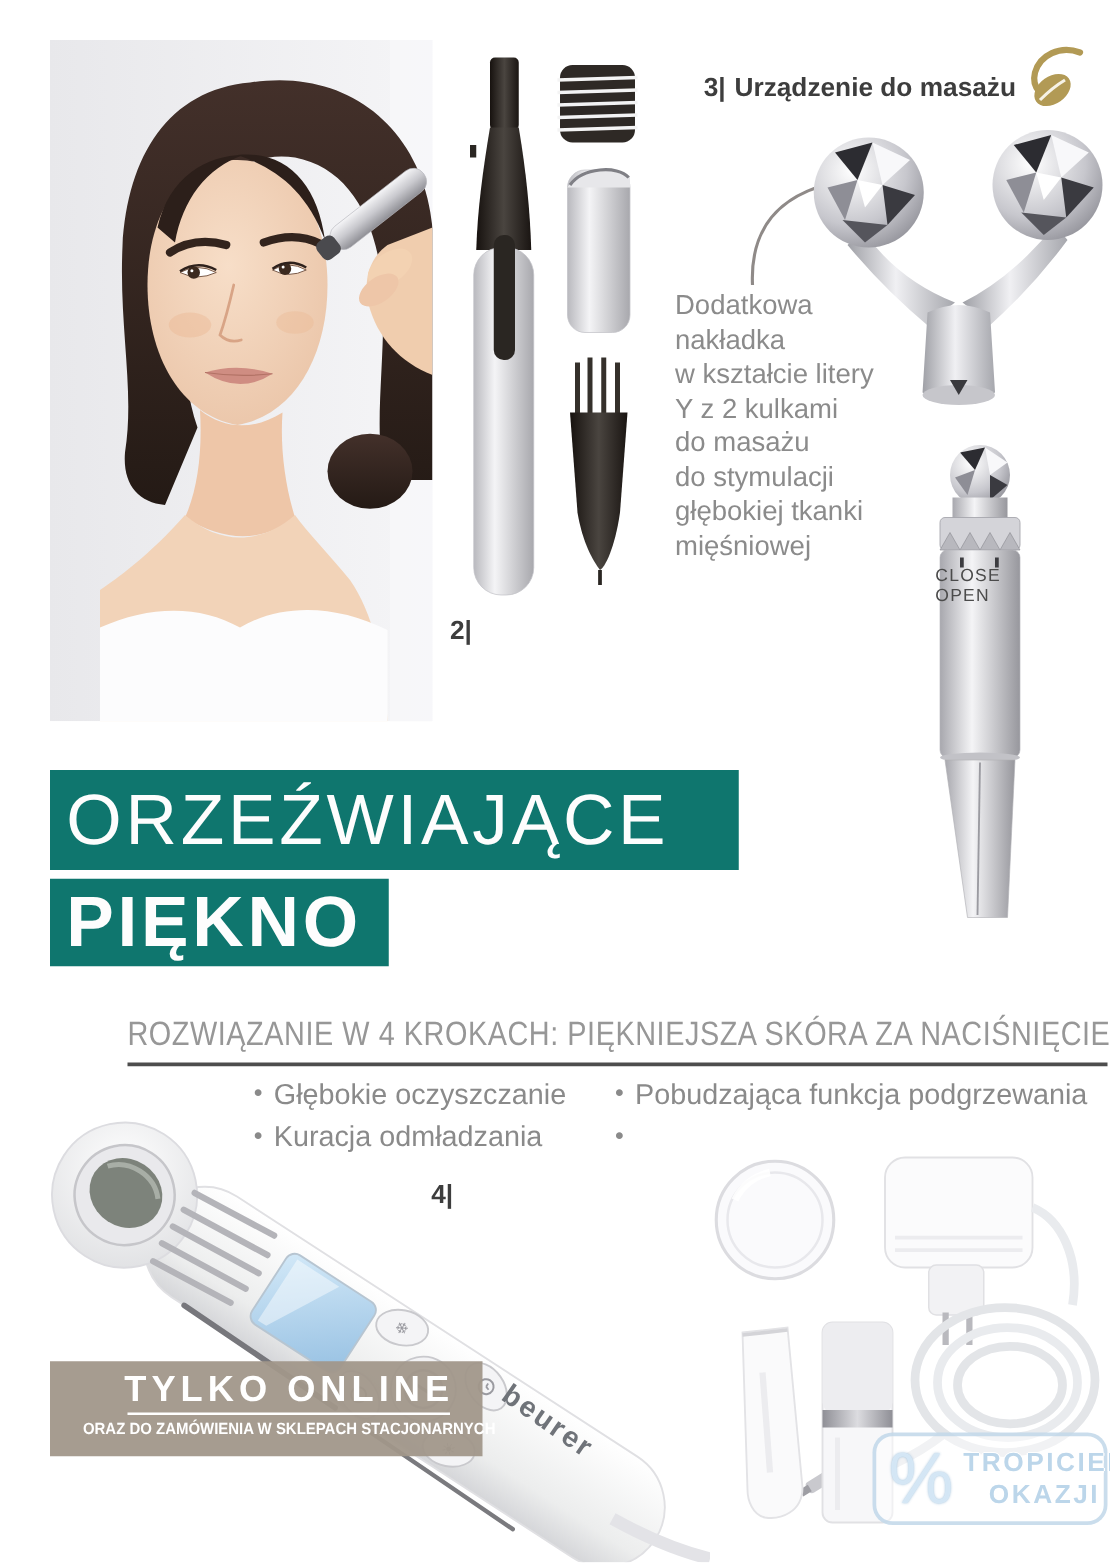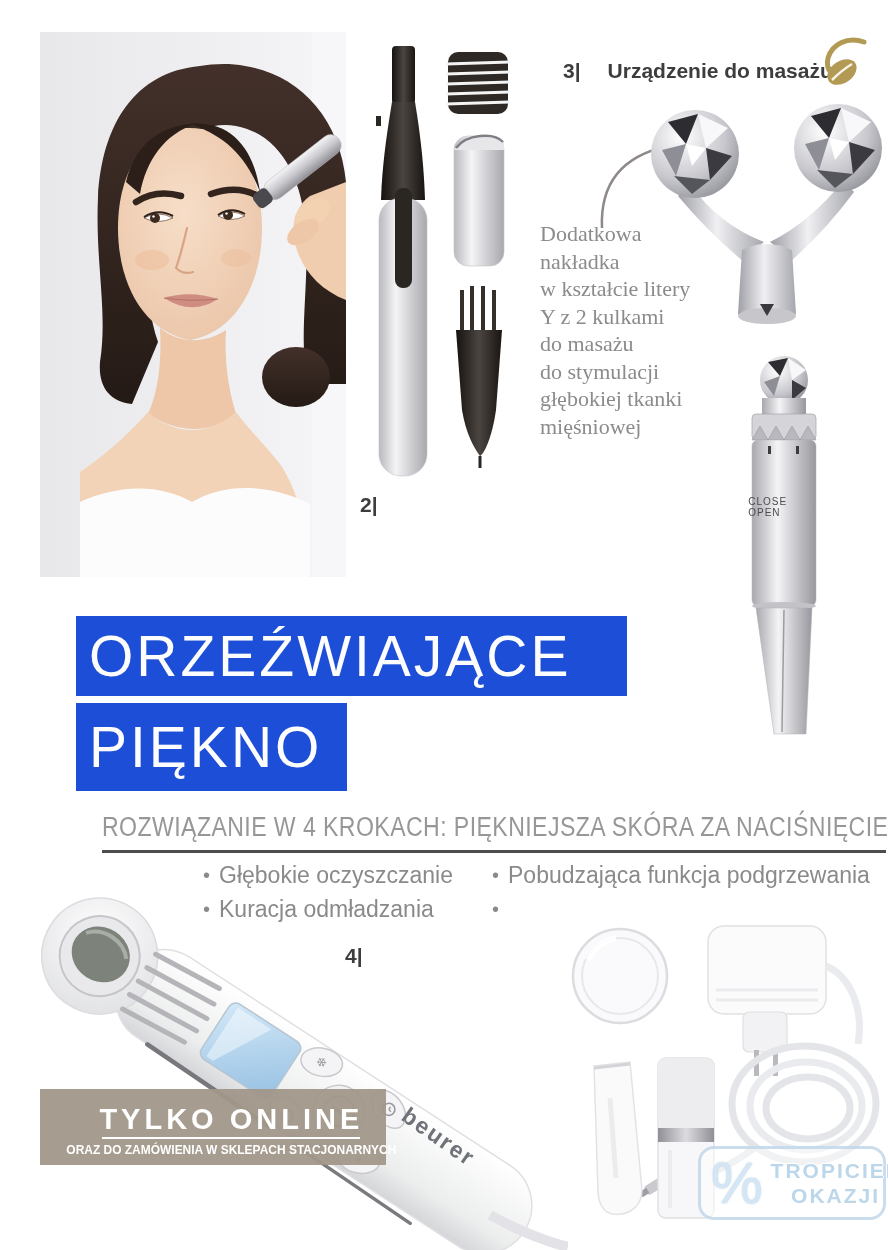--- a/index.html
+++ b/index.html
@@ -4,47 +4,47 @@
 <style>
   html,body{margin:0;padding:0;background:#ffffff;}
   .page{position:relative;width:888px;height:1250px;background:#fff;overflow:hidden;
         font-family:"Liberation Sans",sans-serif;}
   .abs{position:absolute;}
 
   
   .caption{display:flex;gap:7px;color:#3d3d3d;font-weight:bold;font-size:21px;line-height:26px;}
   .cap-num{white-space:nowrap;}
   .cap-text{white-space:pre-line;}
-  .cap-line{display:block;margin-left:20px;}
+  .cap-line{display:block;}
 
   
   .desc{color:#8b8b8b;font-size:22px;line-height:27.5px;white-space:pre-line;font-weight:400;}
 
   
-  .bar{background:#1d4ed8;color:#fdfdfd;display:flex;align-items:center;
-       padding-left:13px;letter-spacing:3px;font-size:57px;font-weight:400;margin-left:36px;}
+  .bar{background:#0f766e;color:#fdfdfd;display:flex;align-items:center;
+       padding-left:13px;letter-spacing:3px;font-size:57px;font-weight:400;}
 
   
   .steps-head-wrap{border-bottom:3px solid #4d4d4d;padding-bottom:7px;white-space:nowrap;overflow:visible;}
   .steps-head{display:inline-block;transform:scaleX(0.855);transform-origin:left center;
               color:#979797;font-size:27px;letter-spacing:0.5px;font-weight:400;}
 
   .bullet-item{display:flex;gap:9px;color:#8a8a8a;font-size:23px;line-height:34px;}
   .bullet-dot{font-size:20px;line-height:34px;color:#8a8a8a;}
 
   
-  .banner{background:rgba(161,151,138,0.95);display:flex;align-items:flex-end;padding:8px 25px 8px 12px;box-sizing:border-box;}
+  .banner{background:rgba(161,151,138,0.95);display:flex;align-items:flex-start;padding:8px 25px 8px 12px;box-sizing:border-box;}
   .banner-textcol{display:flex;flex-direction:column;align-items:center;flex:1;}
   .banner-title{color:#fff;font-weight:bold;font-size:29px;letter-spacing:4px;line-height:30px;}
   .banner-divider{width:258px;height:2px;background:#fff;margin:3px 0 3px 0;}
   .banner-subtitle{color:#fff;font-weight:bold;font-size:13px;letter-spacing:0px;
                    transform:scaleX(0.92);transform-origin:center;white-space:nowrap;}
 
   
-  .pen-label{color:#4b4b4b;font-size:10px;letter-spacing:1px;word-spacing:10px;font-weight:400;margin-top:44px;}
+  .pen-label{color:#4b4b4b;font-size:14px;letter-spacing:1px;word-spacing:10px;font-weight:400;}
 
   
   .beurer-logo{color:#6f7379;font-weight:bold;font-size:23px;letter-spacing:2px;
                transform:rotate(35deg);transform-origin:left top;}
 
   
   .watermark{border:3px solid rgba(184,209,230,0.75);border-radius:16px;
              background:rgba(255,255,255,0.5);display:flex;align-items:center;
              padding:2px 10px;box-sizing:border-box;gap:8px;}
   .wm-symbol{font-size:58px;font-weight:400;color:rgba(214,232,246,0.95);
@@ -221,21 +221,21 @@
     <g clip-path="url(#mclipR)">
       <polygon points="163,24 193,16 181,46" fill="#2c2c31"></polygon>
         <polygon points="193,16 223,30 201,50" fill="#f8f8fa"></polygon>
       <polygon points="157,52 181,46 171,78" fill="#8e8e96"></polygon>
         <polygon points="201,50 227,58 205,82" fill="#3a3a40"></polygon>
       <polygon points="181,46 201,50 187,68" fill="#ffffff"></polygon>
         <polygon points="169,78 205,82 187,96" fill="#55555c"></polygon>
     </g>
   </svg>
 
-  <div class="abs desc" style="left:540px;top:220px;width:215px;font-family:Liberation Serif, serif;">Dodatkowa
+  <div class="abs desc" style="left:540px;top:230px;width:215px;">Dodatkowa
 nakładka
 w kształcie litery
 Y z 2 kulkami
 do masażu
 do stymulacji
 głębokiej tkanki
 mięśniowej</div>
 
   <div class="abs" style="left:712px;top:348px;width:145px;height:392px;">
     <svg width="145" height="392" viewBox="0 0 145 392">
@@ -274,21 +274,21 @@
     <span class="pen-label abs" style="left:50%;top:104px;transform:translateX(-50%);">CLOSE OPEN</span>
   </div>
 
   <div class="caption abs" style="left:360px;top:492px;">
     <span class="cap-num">2|</span>
   </div>
 
   <div class="bar abs" style="left:40px;top:616px;width:538px;height:80px;">
     <span>ORZEŹWIAJĄCE</span>
   </div>
-  <div class="bar abs" style="left:40px;top:703px;width:258px;height:88px;">
+  <div class="bar abs" style="left:40px;top:703px;width:258px;height:70px;font-weight:bold;">
     <span>PIĘKNO</span>
   </div>
 
   <div class="abs steps-head-wrap" style="left:102px;top:812px;width:784px;">
     <span class="steps-head">ROZWIĄZANIE W 4 KROKACH: PIĘKNIEJSZA SKÓRA ZA NACIŚNIĘCIEM GUZIKA!</span>
   </div>
 
   <div class="abs" style="left:203px;top:858px;">
     <div class="bullet-item">
       <span class="bullet-dot">•</span>

